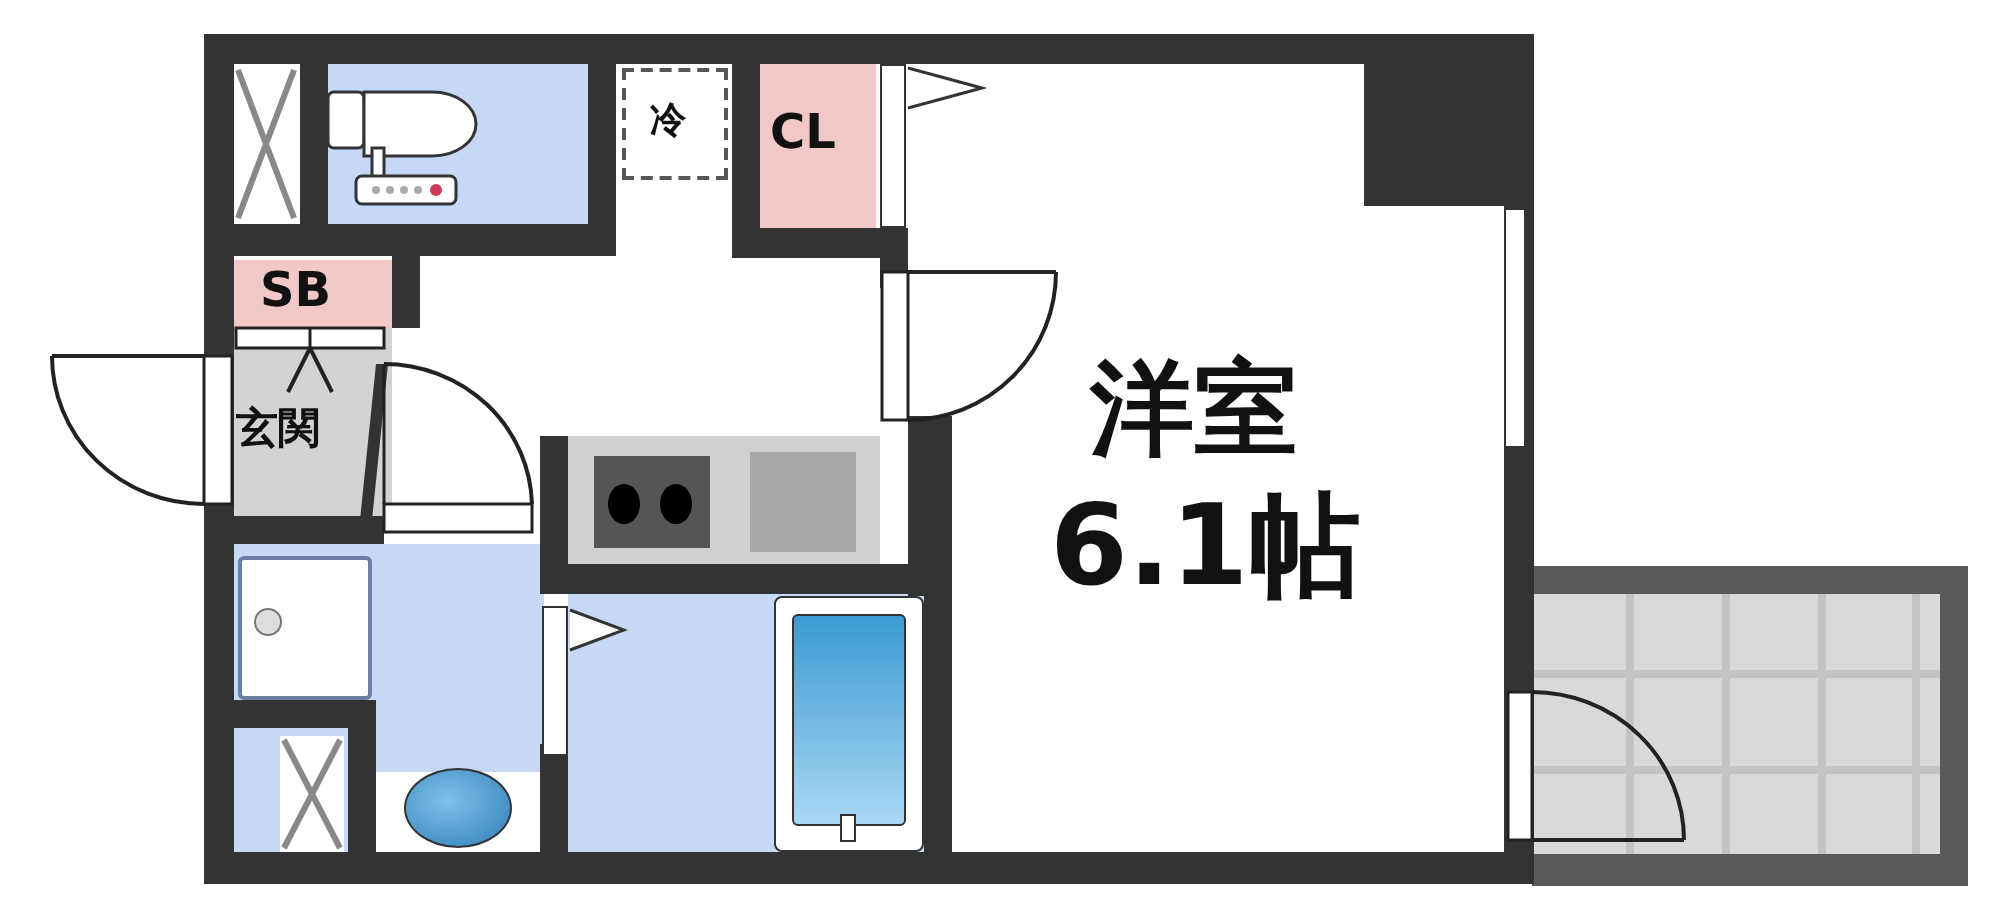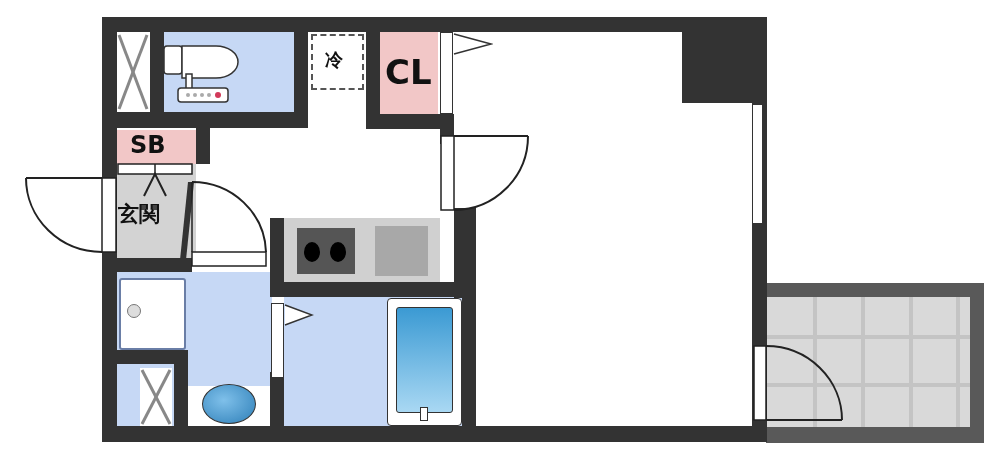--- a/index.html
+++ b/index.html
@@ -81,21 +81,21 @@
     <circle cx="24" cy="51" r="2" fill="#aaa"></circle>
       <circle cx="31" cy="51" r="2" fill="#aaa"></circle>
     <circle cx="38" cy="51" r="2" fill="#aaa"></circle>
       <circle cx="45" cy="51" r="2" fill="#aaa"></circle>
     <circle cx="54" cy="51" r="3" fill="#d23a5a"></circle>
   </svg>
 
   <div class="abs" style="left:311px;top:34px;width:53px;height:56px;border:2px dashed #555;box-sizing:border-box;background:#fff;"></div>
   <div class="lbl" style="left:325px;top:48px;font-size:18px;">冷</div>
 
-  <div class="lbl" style="left:385px;top:52px;font-size:34px;">CL</div>
+  <div class="lbl" style="left:385px;top:52px;font-size:24px;">CL</div>
 
   <div class="abs" style="left:440px;top:32px;width:13px;height:82px;background:#fff;border:1.5px solid #333;box-sizing:border-box;"></div>
   <svg class="abs" style="left:453px;top:32px;" width="40" height="24">
     <polyline points="1,2 38,12 1,22" fill="#fff" stroke="#333" stroke-width="1.5"></polyline>
   </svg>
 
   <div class="lbl" style="left:130px;top:131px;font-size:24px;">SB</div>
 
   <svg class="abs" style="left:116px;top:162px;" width="80" height="40">
     <rect x="2" y="2" width="74" height="10" fill="#fff" stroke="#222" stroke-width="1.5"></rect>
@@ -122,20 +122,22 @@
   <div class="abs" style="left:304px;top:242px;width:16px;height:20px;border-radius:50%;background:#000;"></div>
   <div class="abs" style="left:330px;top:242px;width:16px;height:20px;border-radius:50%;background:#000;"></div>
   <div class="abs" style="left:375px;top:226px;width:53px;height:50px;background:#a8a8a8;"></div>
 
   <svg class="abs" style="left:440px;top:134px;" width="90" height="80">
     <rect x="1" y="2" width="13" height="74" fill="#fff" stroke="#222" stroke-width="1.5"></rect>
     <line x1="14" y1="2" x2="88" y2="2" stroke="#222" stroke-width="2"></line>
     <path d="M88 2 A74 74 0 0 1 14 76" fill="none" stroke="#222" stroke-width="2"></path>
   </svg>
 
+  <div class="lbl" style="left:545px;top:170px;font-size:52px;">洋室</div>
+  <div class="lbl" style="left:525px;top:236px;font-size:56px;">6.1帖</div>
 
   <div class="abs" style="left:752px;top:104px;width:11px;height:120px;background:#fff;border:1.5px solid #333;box-sizing:border-box;"></div>
 
   <svg class="abs" style="left:752px;top:344px;" width="96" height="80">
     <rect x="2" y="2" width="12" height="74" fill="#fff" stroke="#222" stroke-width="1.5"></rect>
     <line x1="14" y1="76" x2="90" y2="76" stroke="#222" stroke-width="2"></line>
     <path d="M14 2 A76 74 0 0 1 90 76" fill="none" stroke="#222" stroke-width="2"></path>
   </svg>
 
   <div class="abs" style="left:119px;top:278px;width:67px;height:72px;background:#fff;border:2px solid #6a7ea6;border-radius:3px;box-sizing:border-box;">

